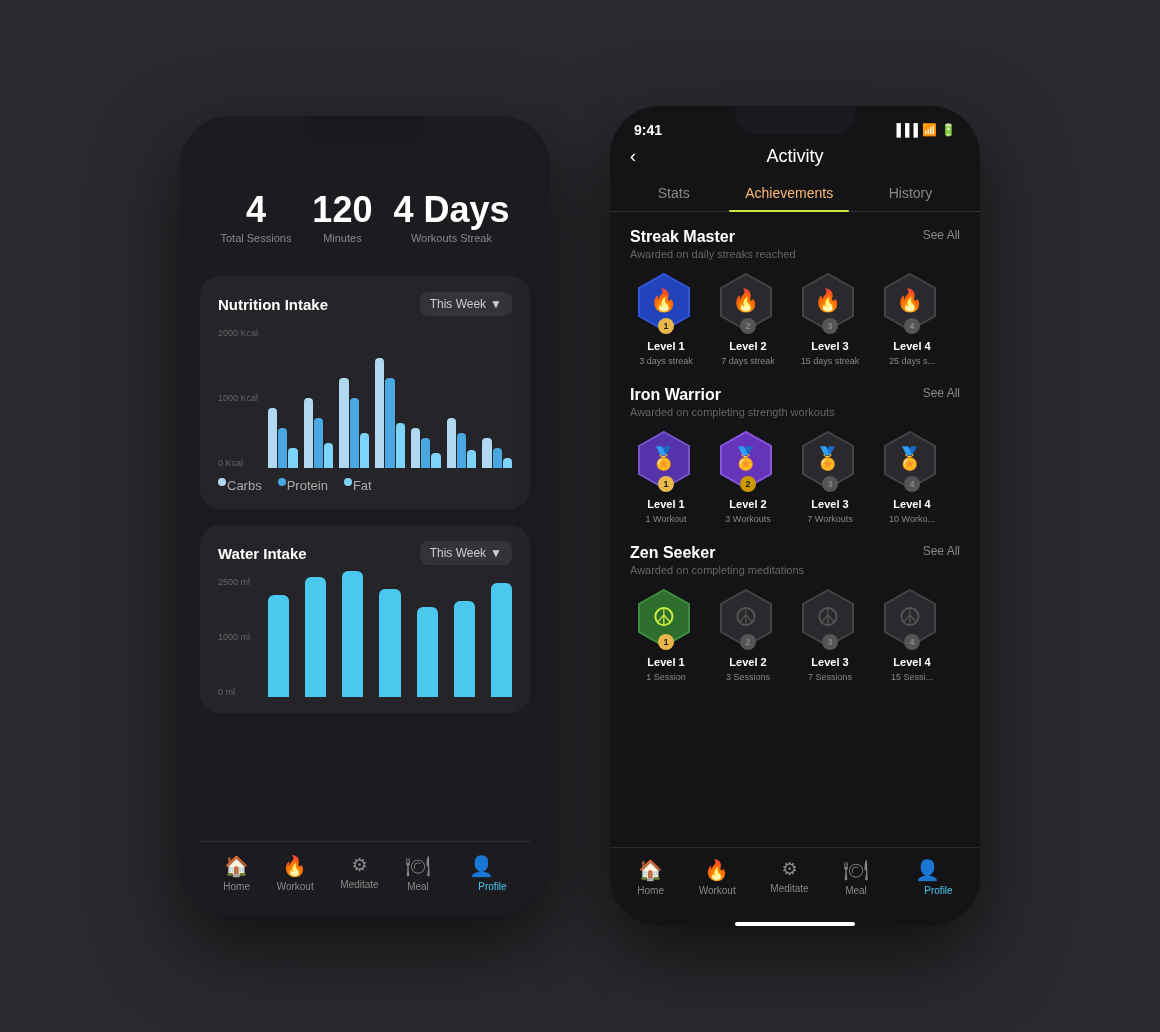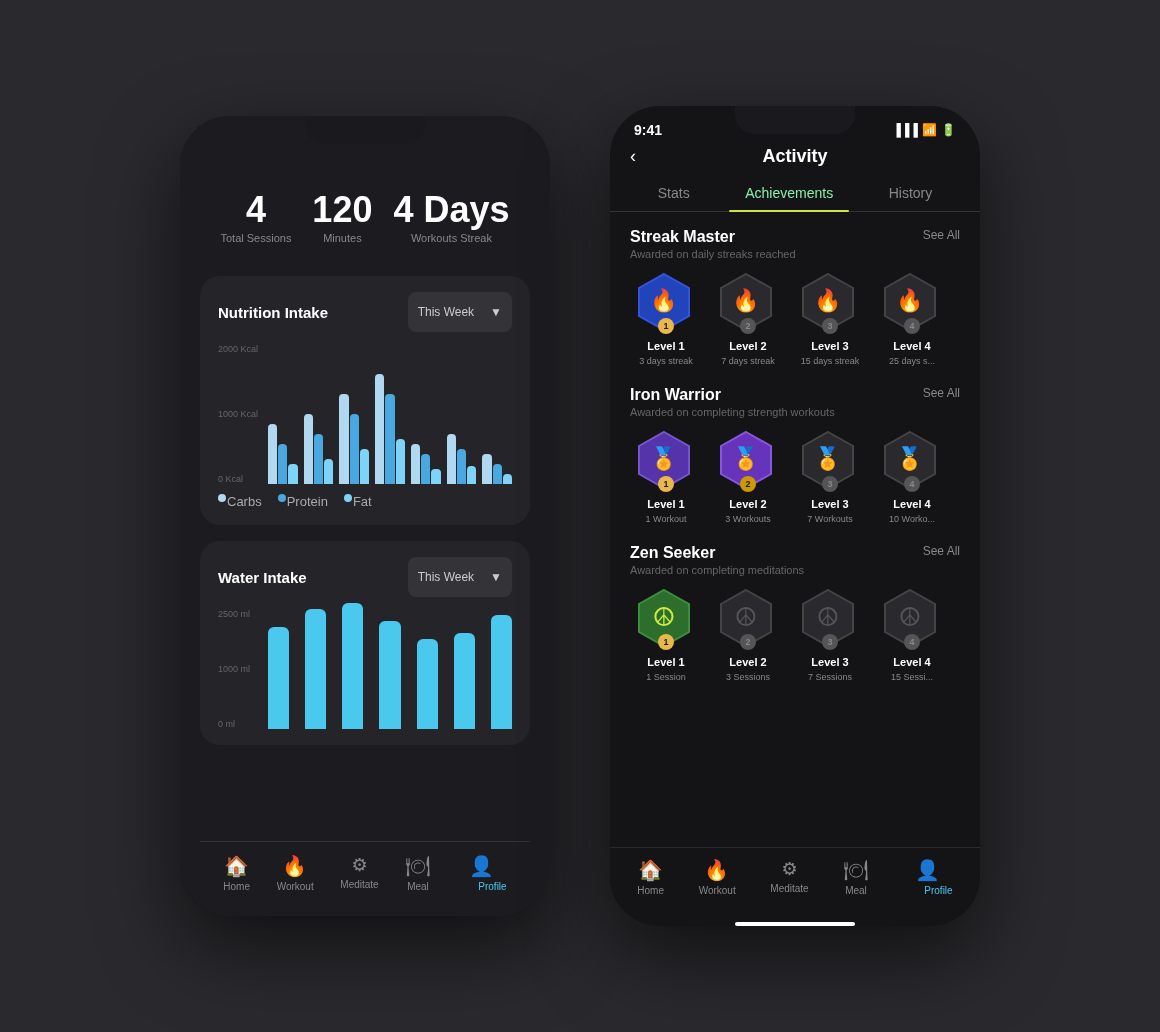--- a/index.html
+++ b/index.html
@@ -96,24 +96,24 @@
       font-size: 15px;
       font-weight: 600;
       color: #fff;
     }
     .week-btn {
       background: #333338;
       border: none;
       border-radius: 8px;
       color: #ccc;
       font-size: 12px;
-      padding: 13px 10px;
-      display: flex;
-      align-items: center;
-      gap: 16px;
+      padding: 5px 10px;
+      display: flex;
+      align-items: center;
+      gap: 4px;
       cursor: pointer;
     }
 
     
     .chart-area {
       position: relative;
       height: 140px;
       display: flex;
       align-items: flex-end;
       gap: 6px;
@@ -250,40 +250,40 @@
     }
     .back-btn {
       position: absolute;
       left: 20px;
       color: #fff;
       font-size: 18px;
       cursor: pointer;
     }
     .page-title {
       font-size: 18px;
-      font-weight: 700;
+      font-weight: 400;
       color: #fff;
     }
 
     
     .tabs {
       display: flex;
       justify-content: space-around;
       padding: 0 20px;
       border-bottom: 1px solid #333;
     }
     .tab {
       padding: 10px 16px;
       font-size: 14px;
       color: #888;
       cursor: pointer;
       position: relative;
     }
     .tab.active {
-      color: #86efac;
+      color: #fdba74;
     }
     .tab.active::after {
       content: '';
       position: absolute;
       bottom: -1px;
       left: 0;
       right: 0;
       height: 2px;
       background: #c8e644;
       border-radius: 2px;

